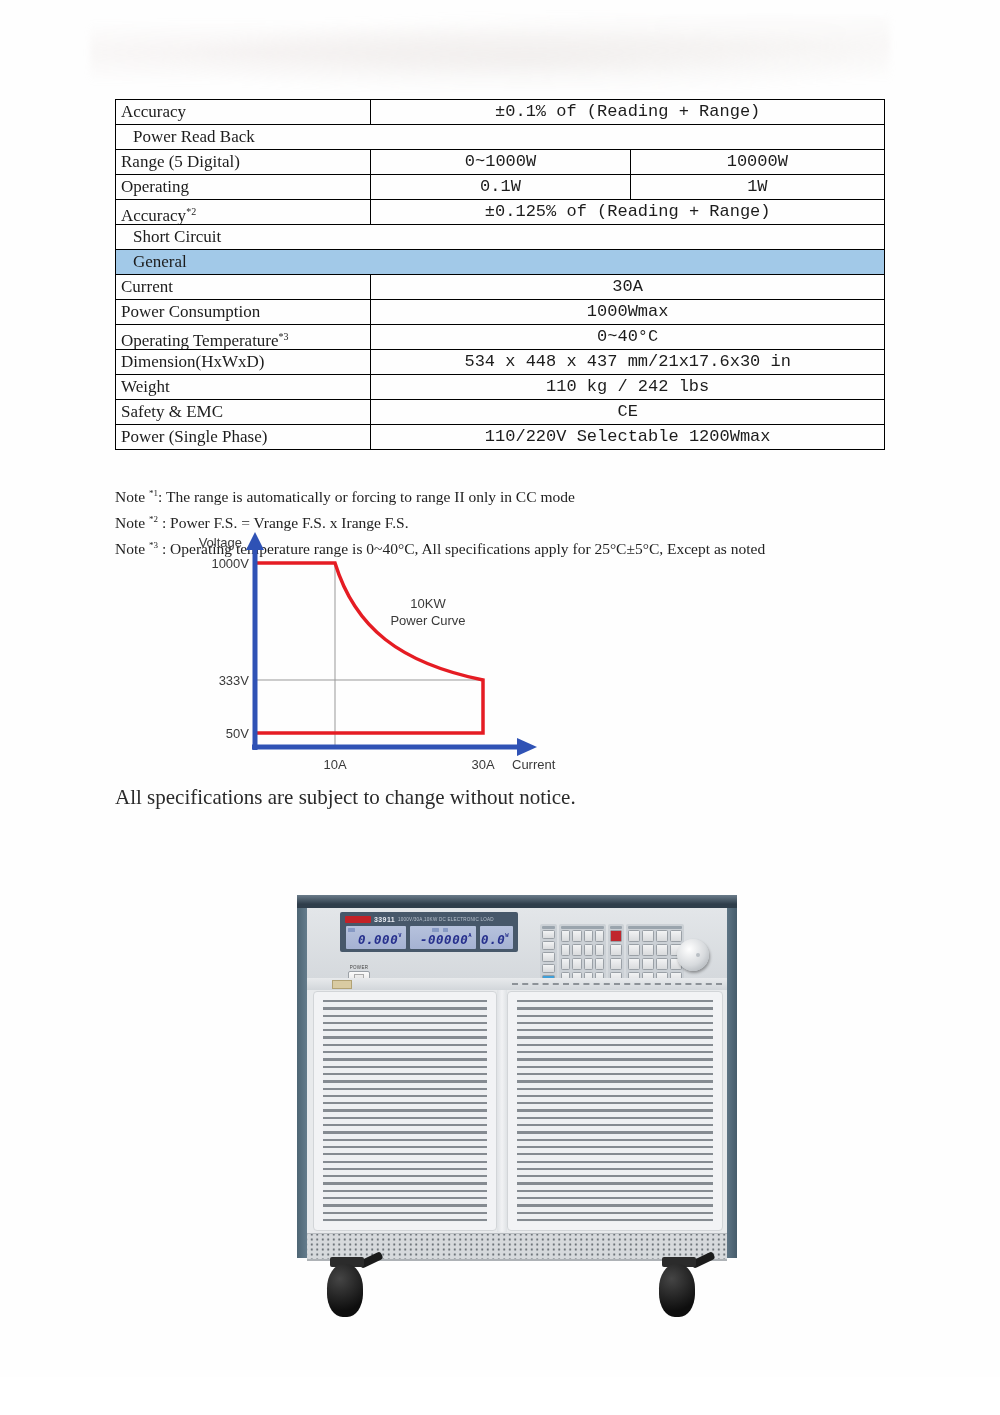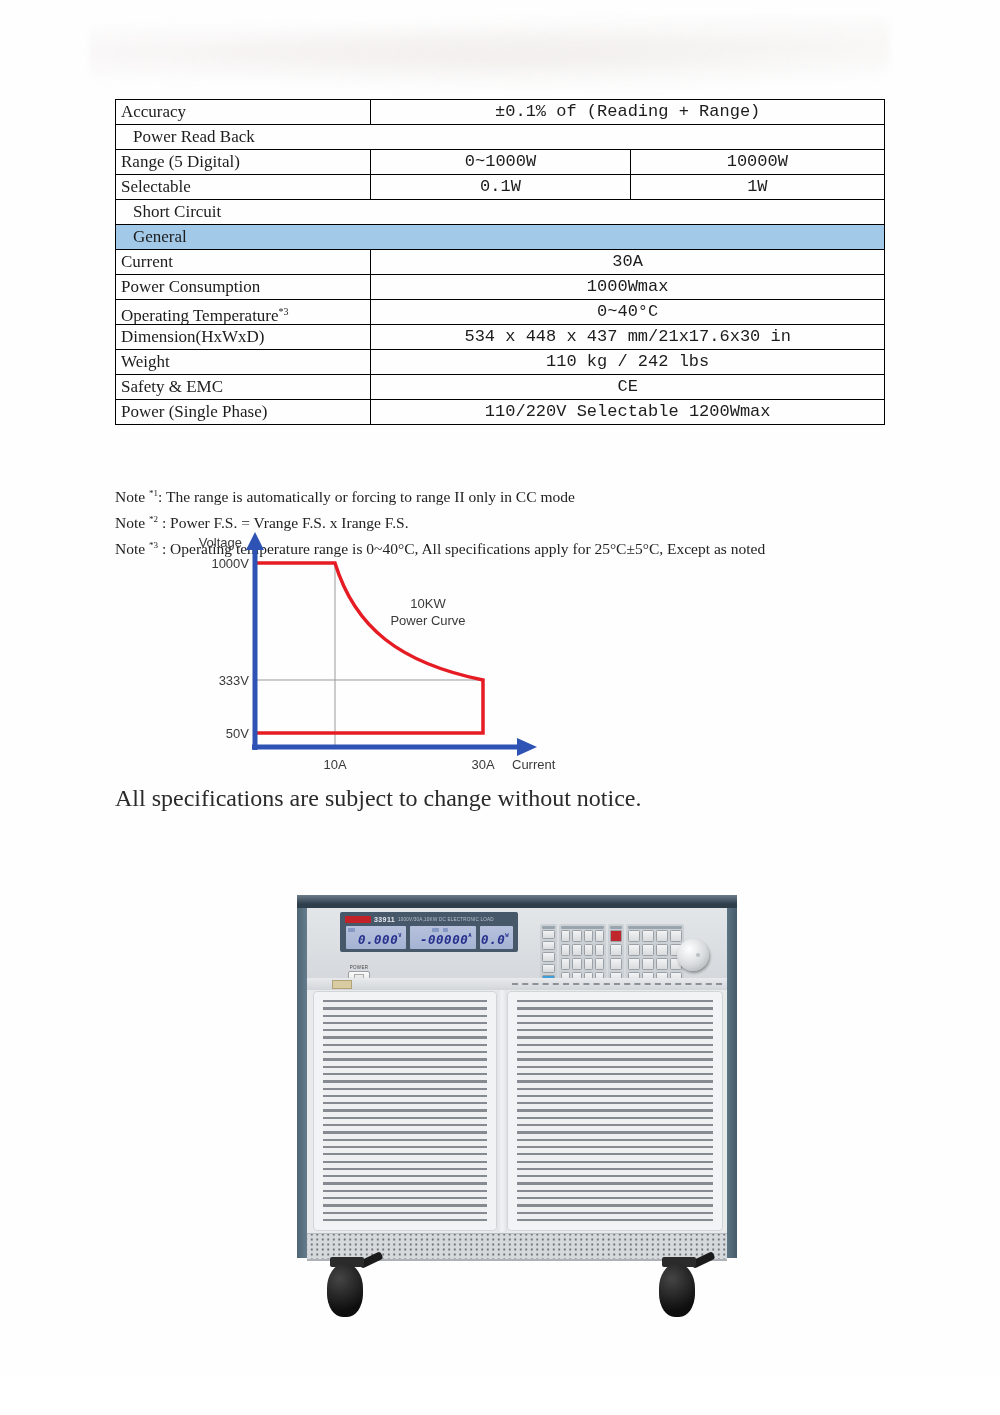--- a/index.html
+++ b/index.html
@@ -25,21 +25,21 @@
   .td.span2{width:515px;}
   .td sup{font-size:10px;vertical-align:6px;}
   
   #notes{position:absolute;left:115px;top:480px;font-size:15.5px;color:#222;}
   .note-line{height:26px;line-height:26px;white-space:nowrap;}
   .note-line sup{font-size:9px;vertical-align:6px;}
   
   #chart{position:absolute;left:150px;top:528px;}
   #chart text{font-family:"Liberation Sans",sans-serif;font-size:13px;fill:#3a3a3a;}
   
-  #footer-note{position:absolute;left:115px;top:785px;font-size:24px;color:#2a2a2a;}
+  #footer-note{position:absolute;left:115px;top:785px;font-size:21px;color:#2a2a2a;}
   
   #device{position:absolute;left:297px;top:895px;width:440px;height:435px;
           font-family:"Liberation Sans",sans-serif;}
   .dev-top{position:absolute;left:0;top:0;width:440px;height:13px;
            background:linear-gradient(#6b7c8a,#2f3e4b 70%);}
   .side{position:absolute;top:13px;width:10px;height:350px;}
   .side.l{left:0;background:linear-gradient(90deg,#4e6574,#647c8c);}
   .side.r{left:430px;background:linear-gradient(90deg,#5d7484,#465c6b);}
   .front-panel{position:absolute;left:10px;top:13px;width:420px;height:70px;
                background:linear-gradient(#e3e6e9,#d5d9dd);}
@@ -116,23 +116,27 @@
       </div>
       <div class="tr">
         <div class="td full">Power Read Back</div>
       </div>
       <div class="tr">
         <div class="td label">Range (5 Digital)</div>
         <div class="td value v1">0~1000W</div>
         <div class="td value v2">10000W</div>
       </div>
       <div class="tr">
-        <div class="td label">Selectable</div>
+        <div class="td label">Operating</div>
         <div class="td value v1">0.1W</div>
         <div class="td value v2">1W</div>
+      </div>
+      <div class="tr">
+        <div class="td label">Accuracy<sup>*2</sup></div>
+        <div class="td value span2">±0.125% of (Reading + Range)</div>
       </div>
       <div class="tr">
         <div class="td full">Short Circuit</div>
       </div>
       <div class="tr" style="background: rgb(162, 201, 232);">
         <div class="td full">General</div>
       </div>
       <div class="tr">
         <div class="td label">Current</div>
         <div class="td value span2">30A</div>

